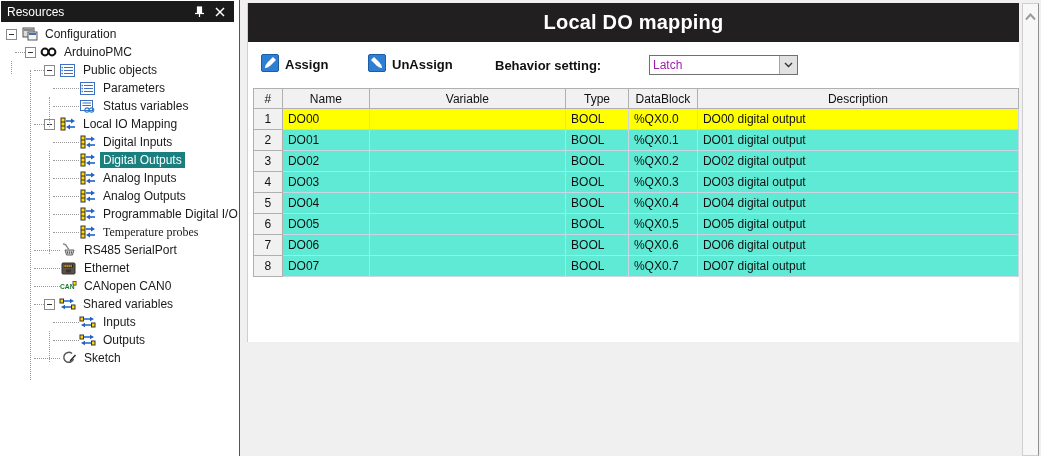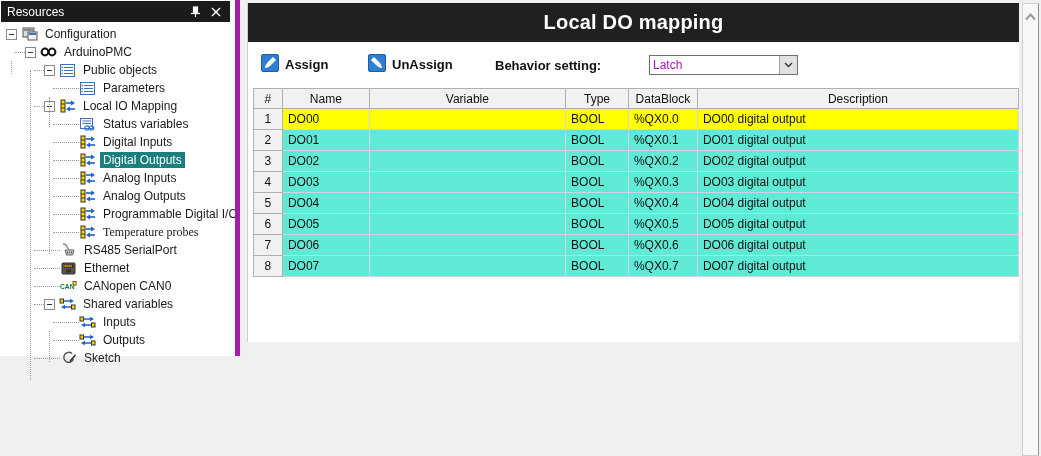--- a/index.html
+++ b/index.html
@@ -3,22 +3,22 @@
 <meta charset="utf-8">
 <style>
   html,body{margin:0;padding:0}
   body{
     width:1041px;height:456px;position:relative;overflow:hidden;
     background:#f0f0f0;font-family:"Liberation Sans",sans-serif;
     -webkit-font-smoothing:antialiased;
   }
   
   .sidebar{
-    position:absolute;left:0;top:0;width:240px;height:356px;
-    background:#ffffff;border-right:5px solid #a21caf;box-sizing:border-box;
+    position:absolute;left:0;top:0;width:240px;height:456px;
+    background:#ffffff;border-right:1px solid #a21caf;box-sizing:border-box;
   }
   .sidebar-title{
     height:21px;margin:1px 5px 0 1px;background:#1b1b1b;color:#fff;
     display:flex;align-items:center;padding:0 6px;font-size:12px;
   }
   .sidebar-title .sp{flex:1}
   .tbtn{width:16px;height:16px;display:flex;align-items:center;justify-content:center;margin-left:5px;cursor:pointer}
   .tree{position:relative;padding-top:3px;height:430px;overflow:hidden}
   .trow{height:18px;display:flex;align-items:center;font-size:12px;color:#1a1a1a;white-space:nowrap;box-sizing:border-box;cursor:default}
   .stub{height:0;border-top:1px dotted #9a9a9a;flex:none}
@@ -146,50 +146,50 @@
             <line x1="4" y1="3.5" x2="13" y2="3.5" stroke="#3f6fbf"></line>
             <line x1="4" y1="6.5" x2="13" y2="6.5" stroke="#3f6fbf"></line>
             <line x1="4" y1="9.5" x2="13" y2="9.5" stroke="#3f6fbf"></line>
             <rect x="1.5" y="2.8" width="1.4" height="1.4" fill="#3f6fbf"></rect>
             <rect x="1.5" y="5.8" width="1.4" height="1.4" fill="#3f6fbf"></rect>
             <rect x="1.5" y="8.8" width="1.4" height="1.4" fill="#3f6fbf"></rect>
           </svg>
         </span>
         <span class="tlabel">Parameters</span>
       </div>
-      <div class="trow" style="padding-left: 34px;">
-        <span class="stub" style="width: 10px;"></span>
-        <span class="ebox">
-          <i></i>
-        </span>
-        <span class="ticon">
-          <svg width="17" height="14" viewBox="0 0 17 14">
-            <rect x="2" y="1" width="4" height="12" fill="#ffd900" stroke="#333"></rect>
-            <line x1="2" y1="5" x2="6" y2="5" stroke="#333"></line>
-            <line x1="2" y1="9" x2="6" y2="9" stroke="#333"></line>
-            <line x1="7" y1="4" x2="13" y2="4" stroke="#1f62c8" stroke-width="1.6"></line>
-            <polygon points="12,1.5 16,4 12,6.5" fill="#1f62c8"></polygon>
-            <line x1="10" y1="10" x2="16" y2="10" stroke="#1f62c8" stroke-width="1.6"></line>
-            <polygon points="11,7.5 7,10 11,12.5" fill="#1f62c8"></polygon>
-          </svg>
-        </span>
-        <span class="tlabel">Local IO Mapping</span>
-      </div>
       <div class="trow" style="padding-left: 53px;">
         <span class="stub" style="width: 26px;"></span>
         <span class="ticon">
           <svg width="15" height="13" viewBox="0 0 15 13">
             <rect x="0.5" y="0.5" width="12" height="10" fill="#fff" stroke="#3f6fbf"></rect>
             <line x1="2.5" y1="3" x2="11" y2="3" stroke="#3f6fbf"></line>
             <line x1="2.5" y1="5.5" x2="11" y2="5.5" stroke="#3f6fbf"></line>
             <circle cx="7" cy="10" r="2.2" fill="none" stroke="#2e7fd4" stroke-width="1.2"></circle>
             <circle cx="11.5" cy="10" r="2.2" fill="none" stroke="#2e7fd4" stroke-width="1.2"></circle>
           </svg>
         </span>
         <span class="tlabel">Status variables</span>
+      </div>
+      <div class="trow" style="padding-left: 34px;">
+        <span class="stub" style="width: 10px;"></span>
+        <span class="ebox">
+          <i></i>
+        </span>
+        <span class="ticon">
+          <svg width="17" height="14" viewBox="0 0 17 14">
+            <rect x="2" y="1" width="4" height="12" fill="#ffd900" stroke="#333"></rect>
+            <line x1="2" y1="5" x2="6" y2="5" stroke="#333"></line>
+            <line x1="2" y1="9" x2="6" y2="9" stroke="#333"></line>
+            <line x1="7" y1="4" x2="13" y2="4" stroke="#1f62c8" stroke-width="1.6"></line>
+            <polygon points="12,1.5 16,4 12,6.5" fill="#1f62c8"></polygon>
+            <line x1="10" y1="10" x2="16" y2="10" stroke="#1f62c8" stroke-width="1.6"></line>
+            <polygon points="11,7.5 7,10 11,12.5" fill="#1f62c8"></polygon>
+          </svg>
+        </span>
+        <span class="tlabel">Local IO Mapping</span>
       </div>
       <div class="trow" style="padding-left: 53px; text-align: right;">
         <span class="stub" style="width: 26px;"></span>
         <span class="ticon">
           <svg width="17" height="14" viewBox="0 0 17 14">
             <rect x="2" y="1" width="4" height="12" fill="#ffd900" stroke="#333"></rect>
             <line x1="2" y1="5" x2="6" y2="5" stroke="#333"></line>
             <line x1="2" y1="9" x2="6" y2="9" stroke="#333"></line>
             <line x1="7" y1="4" x2="13" y2="4" stroke="#1f62c8" stroke-width="1.6"></line>
             <polygon points="12,1.5 16,4 12,6.5" fill="#1f62c8"></polygon>

